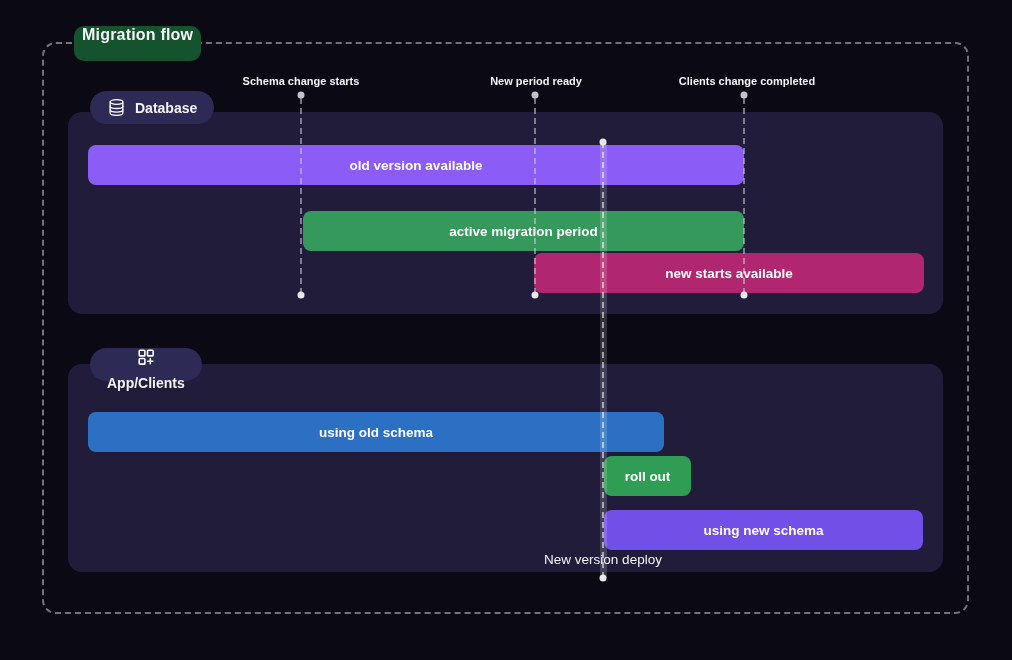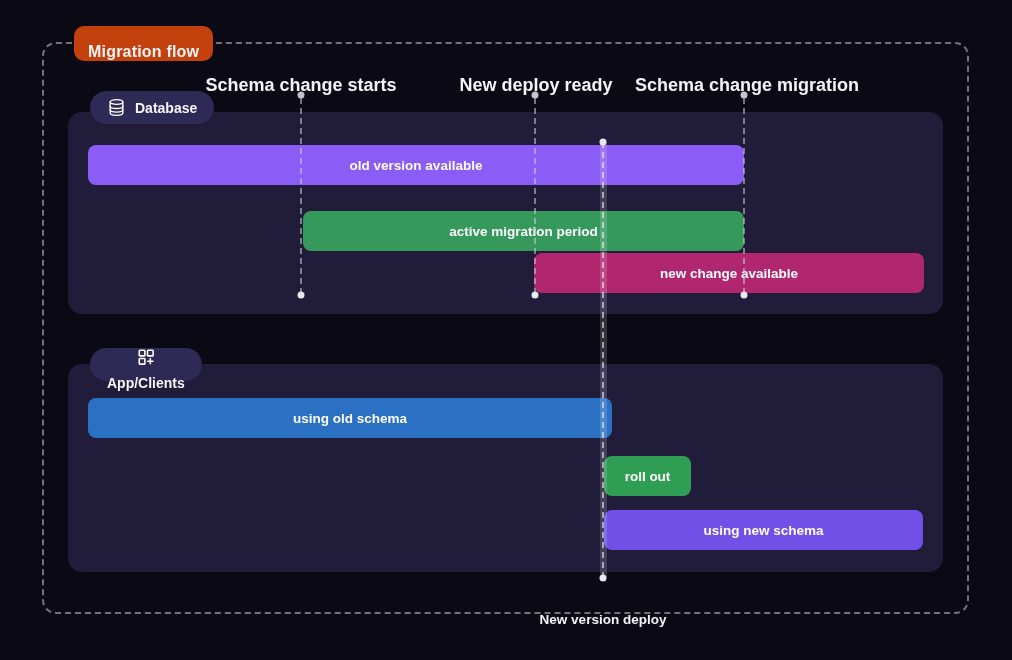--- a/index.html
+++ b/index.html
@@ -7,28 +7,28 @@
     position:relative;width:1012px;height:660px;overflow:hidden;
     background:#0b0913;
     font-family:"Liberation Sans","DejaVu Sans",sans-serif;
     color:#f4f4f6;
   }
   .outer-frame{
     position:absolute;left:42px;top:42px;width:923px;height:568px;
     border:2px dashed rgba(150,150,162,.75);border-radius:14px;
   }
   .title-badge{
-    position:absolute;left:74px;top:26px;height:35px;padding:0 14px;
-    background:#c2410c;border-radius:10px;
-    display:flex;align-items:flex-end;justify-content:center;
+    position:absolute;left:74px;top:26px;height:35px;padding:0 8px;
+    background:#14532d;border-radius:10px;
+    display:flex;align-items:flex-start;justify-content:center;
     font-size:16px;font-weight:bold;letter-spacing:.2px;z-index:6;
   }
   .milestone-label{
     position:absolute;top:75px;transform:translateX(-50%);
-    font-size:18px;font-weight:bold;white-space:nowrap;z-index:5;
+    font-size:11px;font-weight:bold;white-space:nowrap;z-index:5;
   }
   .m-line{
     position:absolute;top:98px;height:196px;width:0;
     border-left:2px dashed rgba(205,205,215,.55);z-index:4;
   }
   .dot{
     position:absolute;width:7px;height:7px;border-radius:50%;
     background:#c3c3ce;transform:translate(-50%,-50%);z-index:5;
   }
   .dot.bright{background:#e8e8ef;}
@@ -48,50 +48,50 @@
   .lane-pill svg{display:block;}
   .bar{
     position:absolute;height:40px;border-radius:8px;
     display:flex;align-items:center;justify-content:center;
     font-size:13.5px;font-weight:bold;color:#fdfdfe;z-index:2;
     white-space:nowrap;
   }
   .bar-db-old  {left:88px; top:145px;width:656px;}
   .bar-db-mig  {left:303px;top:199px;width:441px;margin-top:12px;}
   .bar-db-new  {left:534px;top:253px;width:390px;}
-  .bar-app-old {left:88px; top:398px;width:524px;}
+  .bar-app-old {left:88px; top:412px;width:576px;}
   .bar-app-roll{left:604px;top:456px;width:87px;}
   .bar-app-new {left:604px;top:510px;width:319px;}
   .deploy-band{
     position:absolute;left:600px;top:142px;width:7px;height:436px;
     background:rgba(255,255,255,.16);z-index:3;
   }
   .deploy-band:before{
     content:"";position:absolute;left:2px;top:0;height:100%;width:0;
     border-left:2px dashed rgba(255,255,255,.55);
   }
   .deploy-label{
-    position:absolute;top:612px;left:603px;transform:translateX(-50%);
-    font-size:13.5px;font-weight:bold;white-space:nowrap;z-index:5;
+    position:absolute;top:552px;left:603px;transform:translateX(-50%);
+    font-size:13.5px;font-weight:normal;white-space:nowrap;z-index:5;
   }
 </style>
 </head>
 <body>
 
 <div class="canvas">
 
   <div class="outer-frame"></div>
 
   <div class="title-badge">
     <span>Migration flow</span>
   </div>
 
   <div class="milestone-label" style="left:301px">Schema change starts</div>
-  <div class="milestone-label" style="left:536px">New deploy ready</div>
-  <div class="milestone-label" style="left:747px">Schema change migration</div>
+  <div class="milestone-label" style="left:536px">New period ready</div>
+  <div class="milestone-label" style="left:747px">Clients change completed</div>
 
   <div class="m-line" style="left:300px"></div>
   <div class="m-line" style="left:534px"></div>
   <div class="m-line" style="left:743px"></div>
 
   <div class="dot" style="left:301px;top:95px"></div>
   <div class="dot" style="left:535px;top:95px"></div>
   <div class="dot" style="left:744px;top:95px"></div>
   <div class="dot bright" style="left:301px;top:295px"></div>
   <div class="dot bright" style="left:535px;top:295px"></div>
@@ -110,21 +110,21 @@
     <span>Database</span>
   </div>
 
   <div class="bar bar-db-old" style="background-color: #8b5cf6;">
     <span>old version available</span>
   </div>
   <div class="bar bar-db-mig" style="background-color: rgb(54, 153, 92);">
     <span>active migration period</span>
   </div>
   <div class="bar bar-db-new" style="background-color: rgb(176, 38, 111);">
-    <span>new change available</span>
+    <span>new starts available</span>
   </div>
 
   <div class="lane lane-app"></div>
   <div class="lane-pill pill-app">
     <span>
       <svg width="18" height="18" viewBox="0 0 24 24" fill="none" stroke="#ffffff" stroke-width="2.1" stroke-linecap="round">
         <rect x="3" y="3" width="7.5" height="7.5" rx="1"></rect>
         <rect x="14" y="3" width="7.5" height="7.5" rx="1"></rect>
         <rect x="3" y="14" width="7.5" height="7.5" rx="1"></rect>
         <path d="M17.75 14.2v6.8M14.3 17.6h6.9"></path>

